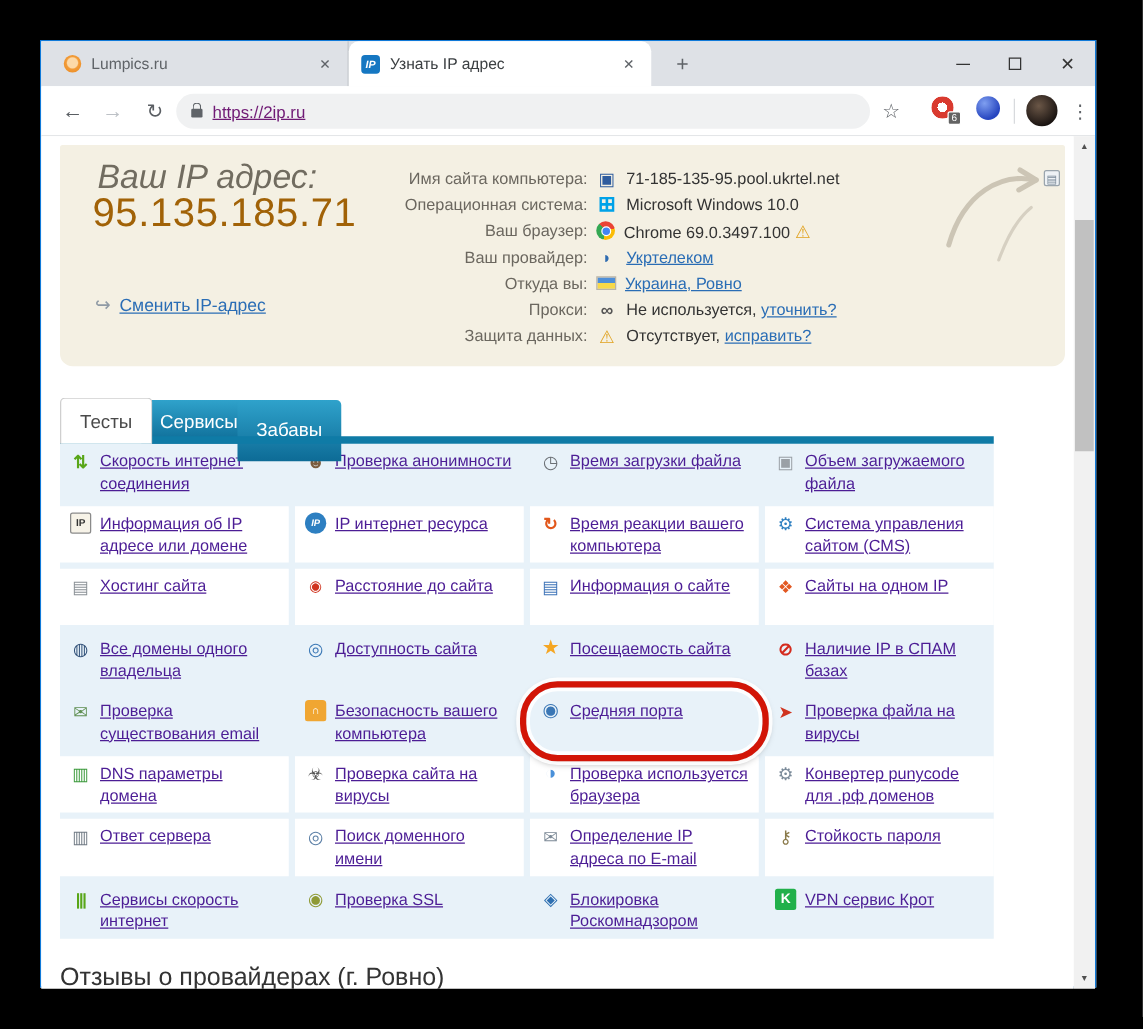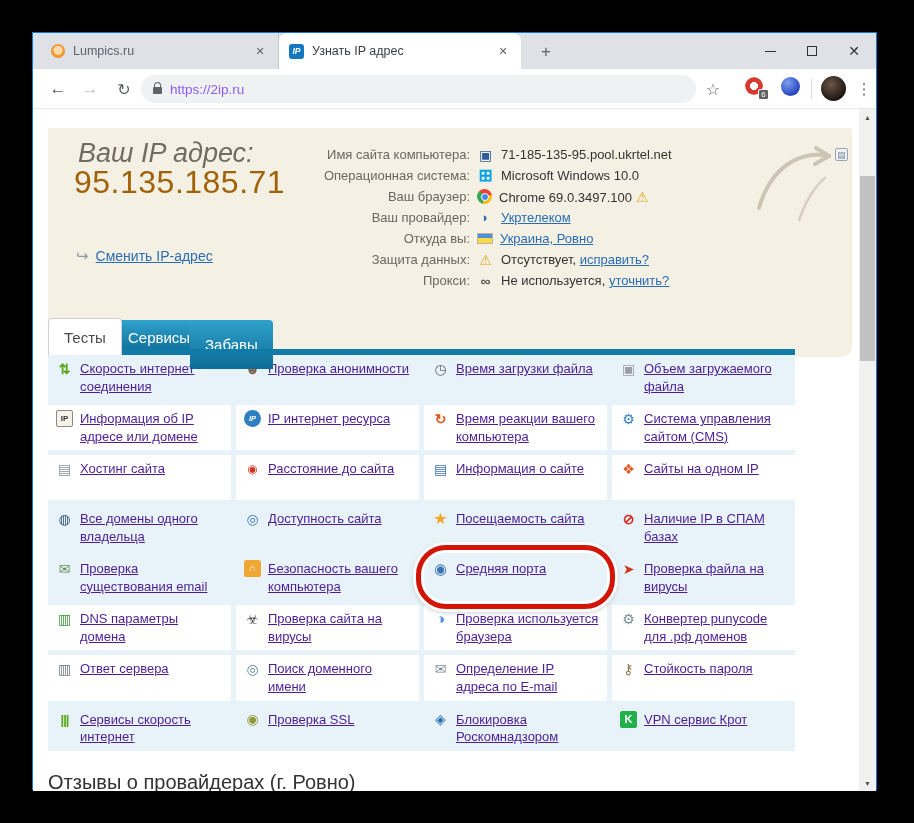--- a/index.html
+++ b/index.html
@@ -32,21 +32,21 @@
   #wmax i{display:block;width:10px;height:10px;border:1.5px solid #333;}
 
   
   #toolbar{position:absolute;left:0;top:36px;width:843px;height:40px;background:#fff;
            border-bottom:1px solid #e4e6e8;}
   .navbtn{position:absolute;top:7px;width:26px;height:26px;display:flex;align-items:center;
           justify-content:center;font-size:17px;color:#5a5e63;}
   #back{left:12px;}#fwd{left:44px;color:#bdc1c6;}#reload{left:78px;font-size:16px;}
   #omnibox{position:absolute;left:108px;top:6px;width:555px;height:28px;background:#f0f1f2;
            border-radius:14px;display:flex;align-items:center;padding:0 12px;gap:8px;}
-  #urltext{font-size:13.5px;color:#8b5cf6;}
+  #urltext{font-size:13.5px;color:#701a75;text-decoration:underline;}
   .padlock{width:9px;height:7px;background:#5f6368;border-radius:1px;position:relative;flex:none;margin-top:3px;}
   .padlock:before{content:"";position:absolute;left:1px;top:-5px;width:5px;height:5px;
       border:1.5px solid #5f6368;border-bottom:none;border-radius:4px 4px 0 0;}
   #star{position:absolute;left:668px;top:7px;width:24px;height:26px;display:flex;align-items:center;
         justify-content:center;font-size:16px;color:#5f6368;}
   #ext-red{position:absolute;left:712px;top:8px;width:20px;height:20px;}
   #ext-red .ring{width:18px;height:18px;border-radius:50%;background:#d93a2f;
       -webkit-mask:radial-gradient(circle,transparent 0 4px,#000 4px);
       mask:radial-gradient(circle,transparent 0 4px,#000 4px);}
   #ext-badge{position:absolute;right:-4px;bottom:-3px;min-width:11px;height:11px;background:#636363;
@@ -65,21 +65,21 @@
   #page{position:absolute;left:0;top:76px;width:826px;height:682px;background:#fff;overflow:hidden;}
 
   
   #scrollbar{position:absolute;right:0;top:76px;width:17px;height:682px;background:#f1f1f1;}
   .sb-arrow{position:absolute;left:0;width:17px;height:16px;display:flex;align-items:center;
       justify-content:center;font-size:7px;color:#505050;}
   #sb-up{top:0;}#sb-down{bottom:0;}
   #sb-thumb{position:absolute;left:1px;top:67px;width:15px;height:185px;background:#c1c1c1;}
 
   
-  #ip-panel{position:absolute;left:15px;top:19px;width:804px;height:229px;background:#f4f0e3;
+  #ip-panel{position:absolute;left:15px;top:7px;width:804px;height:177px;background:#f4f0e3;
             border-radius:2px 2px 10px 10px;}
   #ip-title{position:absolute;left:30px;top:10px;font-size:27px;font-style:italic;color:#716c60;}
   #ip-value{position:absolute;left:26px;top:36px;font-size:32px;color:#a16207;letter-spacing:.5px;}
   #change-ip{position:absolute;left:28px;top:119px;display:flex;align-items:center;gap:7px;}
   #change-ip .arrow{font-size:15px;color:#8f9aa5;}
   a.plink{color:#2a6db5;text-decoration:underline;font-size:14px;cursor:pointer;}
   #info-list{position:absolute;left:150px;top:16px;width:640px;}
   .info-row{display:flex;align-items:center;height:21px;gap:7px;}
   .ilabel{width:272px;text-align:right;font-size:13px;color:#6b675f;flex:none;}
   .ival{font-size:13px;color:#333;}
@@ -239,28 +239,28 @@
               <div class="ilabel" data-name="info-label">Ваш провайдер:</div>
               <span class="iicon" data-name="provider-icon">◗</span>
               <span class="ival" data-name="info-value"><a class="plink" data-name="info-link" href="#">Укртелеком</a></span>
             </div>
             <div class="info-row" data-name="info-row">
               <div class="ilabel" data-name="info-label">Откуда вы:</div>
               <span class="iicon" data-name="flag-ukraine-icon"></span>
               <span class="ival" data-name="info-value"><a class="plink" data-name="info-link" href="#">Украина, Ровно</a></span>
             </div>
             <div class="info-row" data-name="info-row">
+              <div class="ilabel" data-name="info-label">Прокси:</div>
+              <span class="iicon" data-name="proxy-icon">∞</span>
+              <span class="ival" data-name="info-value"><span>Не используется, </span><a class="plink" data-name="info-link" href="#">уточнить?</a></span>
+            </div>
+            <div class="info-row" data-name="info-row">
               <div class="ilabel" data-name="info-label">Защита данных:</div>
               <span class="iicon" data-name="warning-icon">⚠</span>
               <span class="ival" data-name="info-value"><span>Отсутствует, </span><a class="plink" data-name="info-link" href="#">исправить?</a></span>
-            </div>
-            <div class="info-row" data-name="info-row">
-              <div class="ilabel" data-name="info-label">Прокси:</div>
-              <span class="iicon" data-name="proxy-icon">∞</span>
-              <span class="ival" data-name="info-value"><span>Не используется, </span><a class="plink" data-name="info-link" href="#">уточнить?</a></span>
             </div>
           </div>
         <svg id="deco-arrow" width="88" height="90" viewBox="0 0 88 90" data-name="curved-arrow-decoration">
           <path d="M6,72 C18,30 48,14 76,20" fill="none" stroke="#ccc5b5" stroke-width="4" stroke-linecap="round"></path>
           <path d="M76,20 L63,12 M76,20 L62,28" fill="none" stroke="#ccc5b5" stroke-width="4" stroke-linecap="round"></path>
           <path d="M46,84 C54,62 62,50 72,42" fill="none" stroke="#d6d0c2" stroke-width="2.5" stroke-linecap="round"></path>
         </svg>
         <div id="panel-btn" data-name="layout-toggle-icon">▤</div>
       </div>
 

